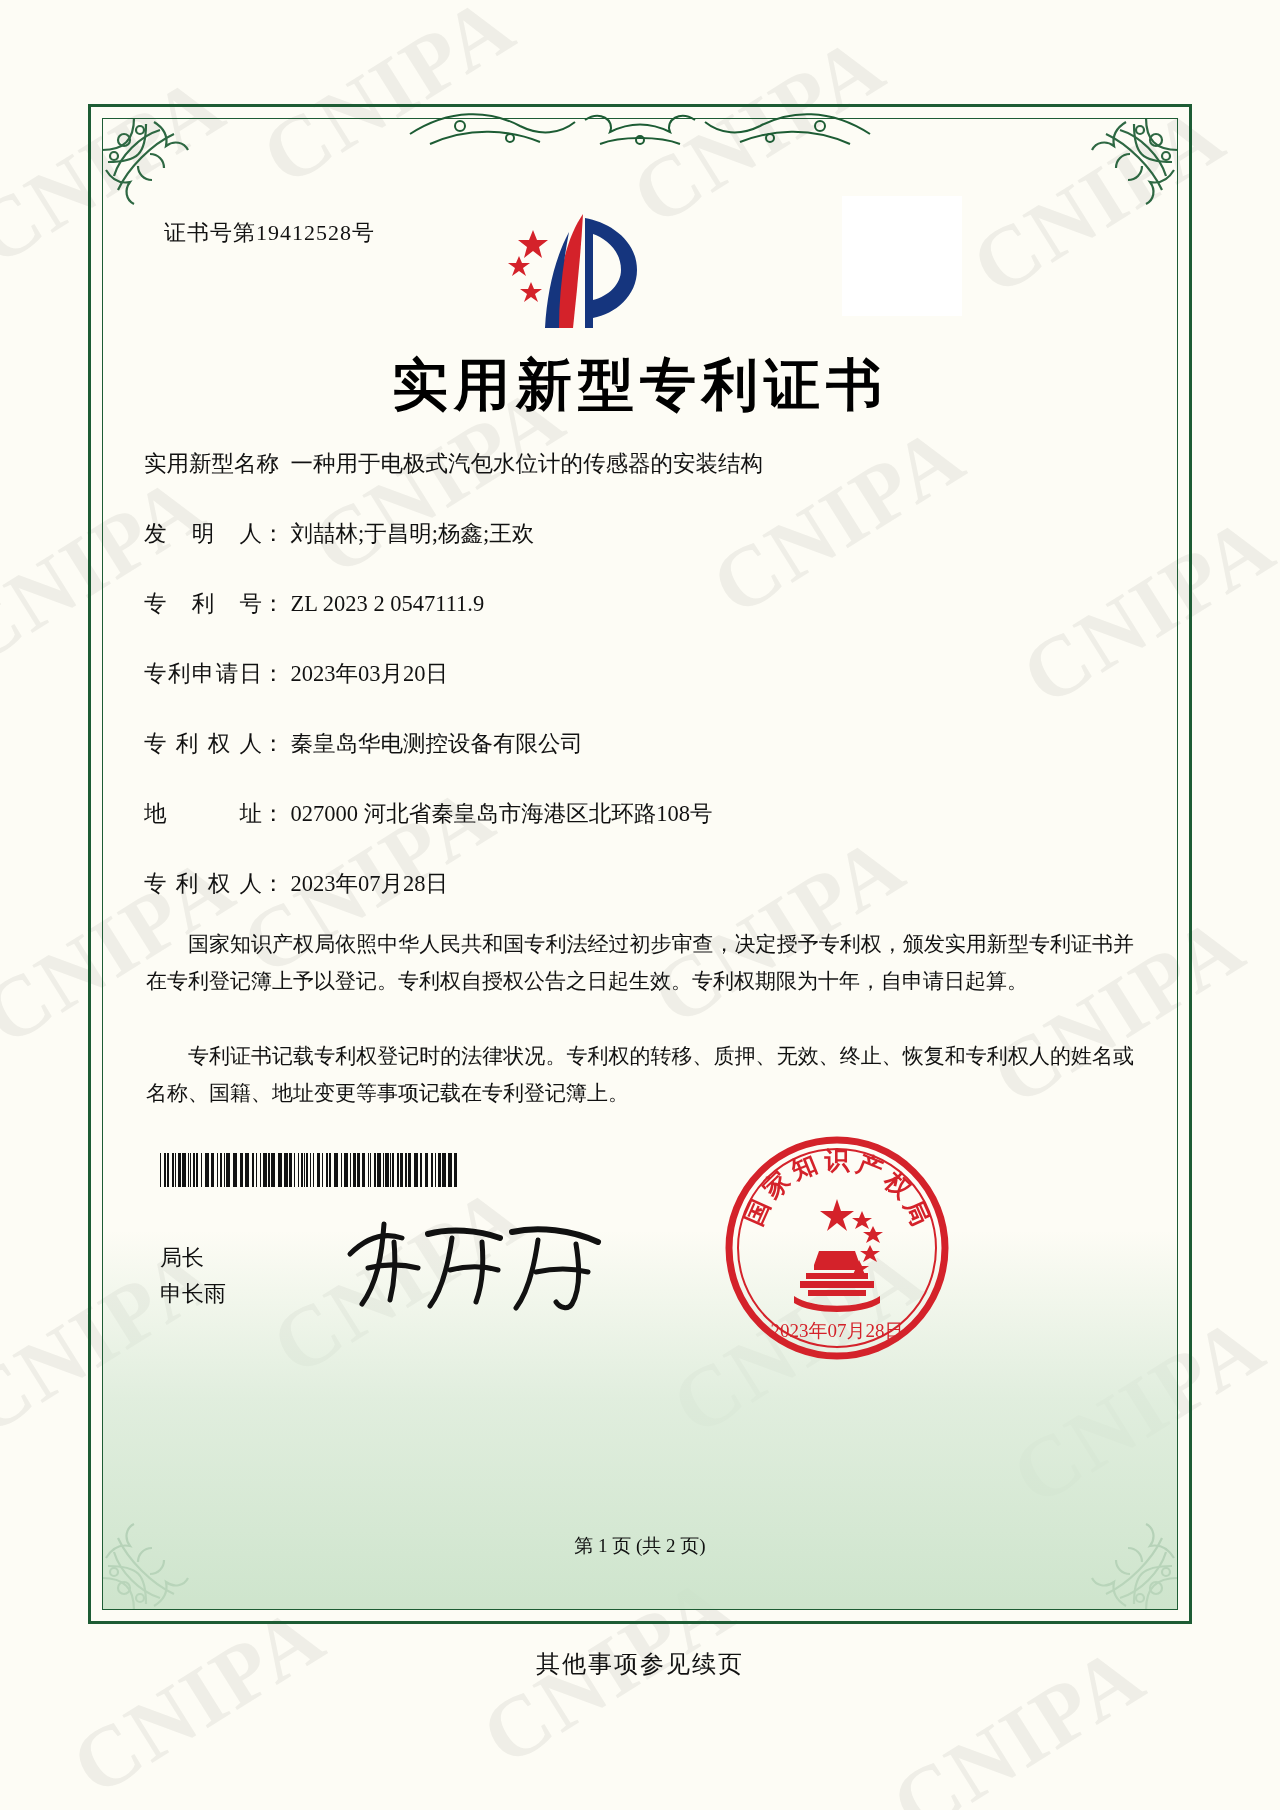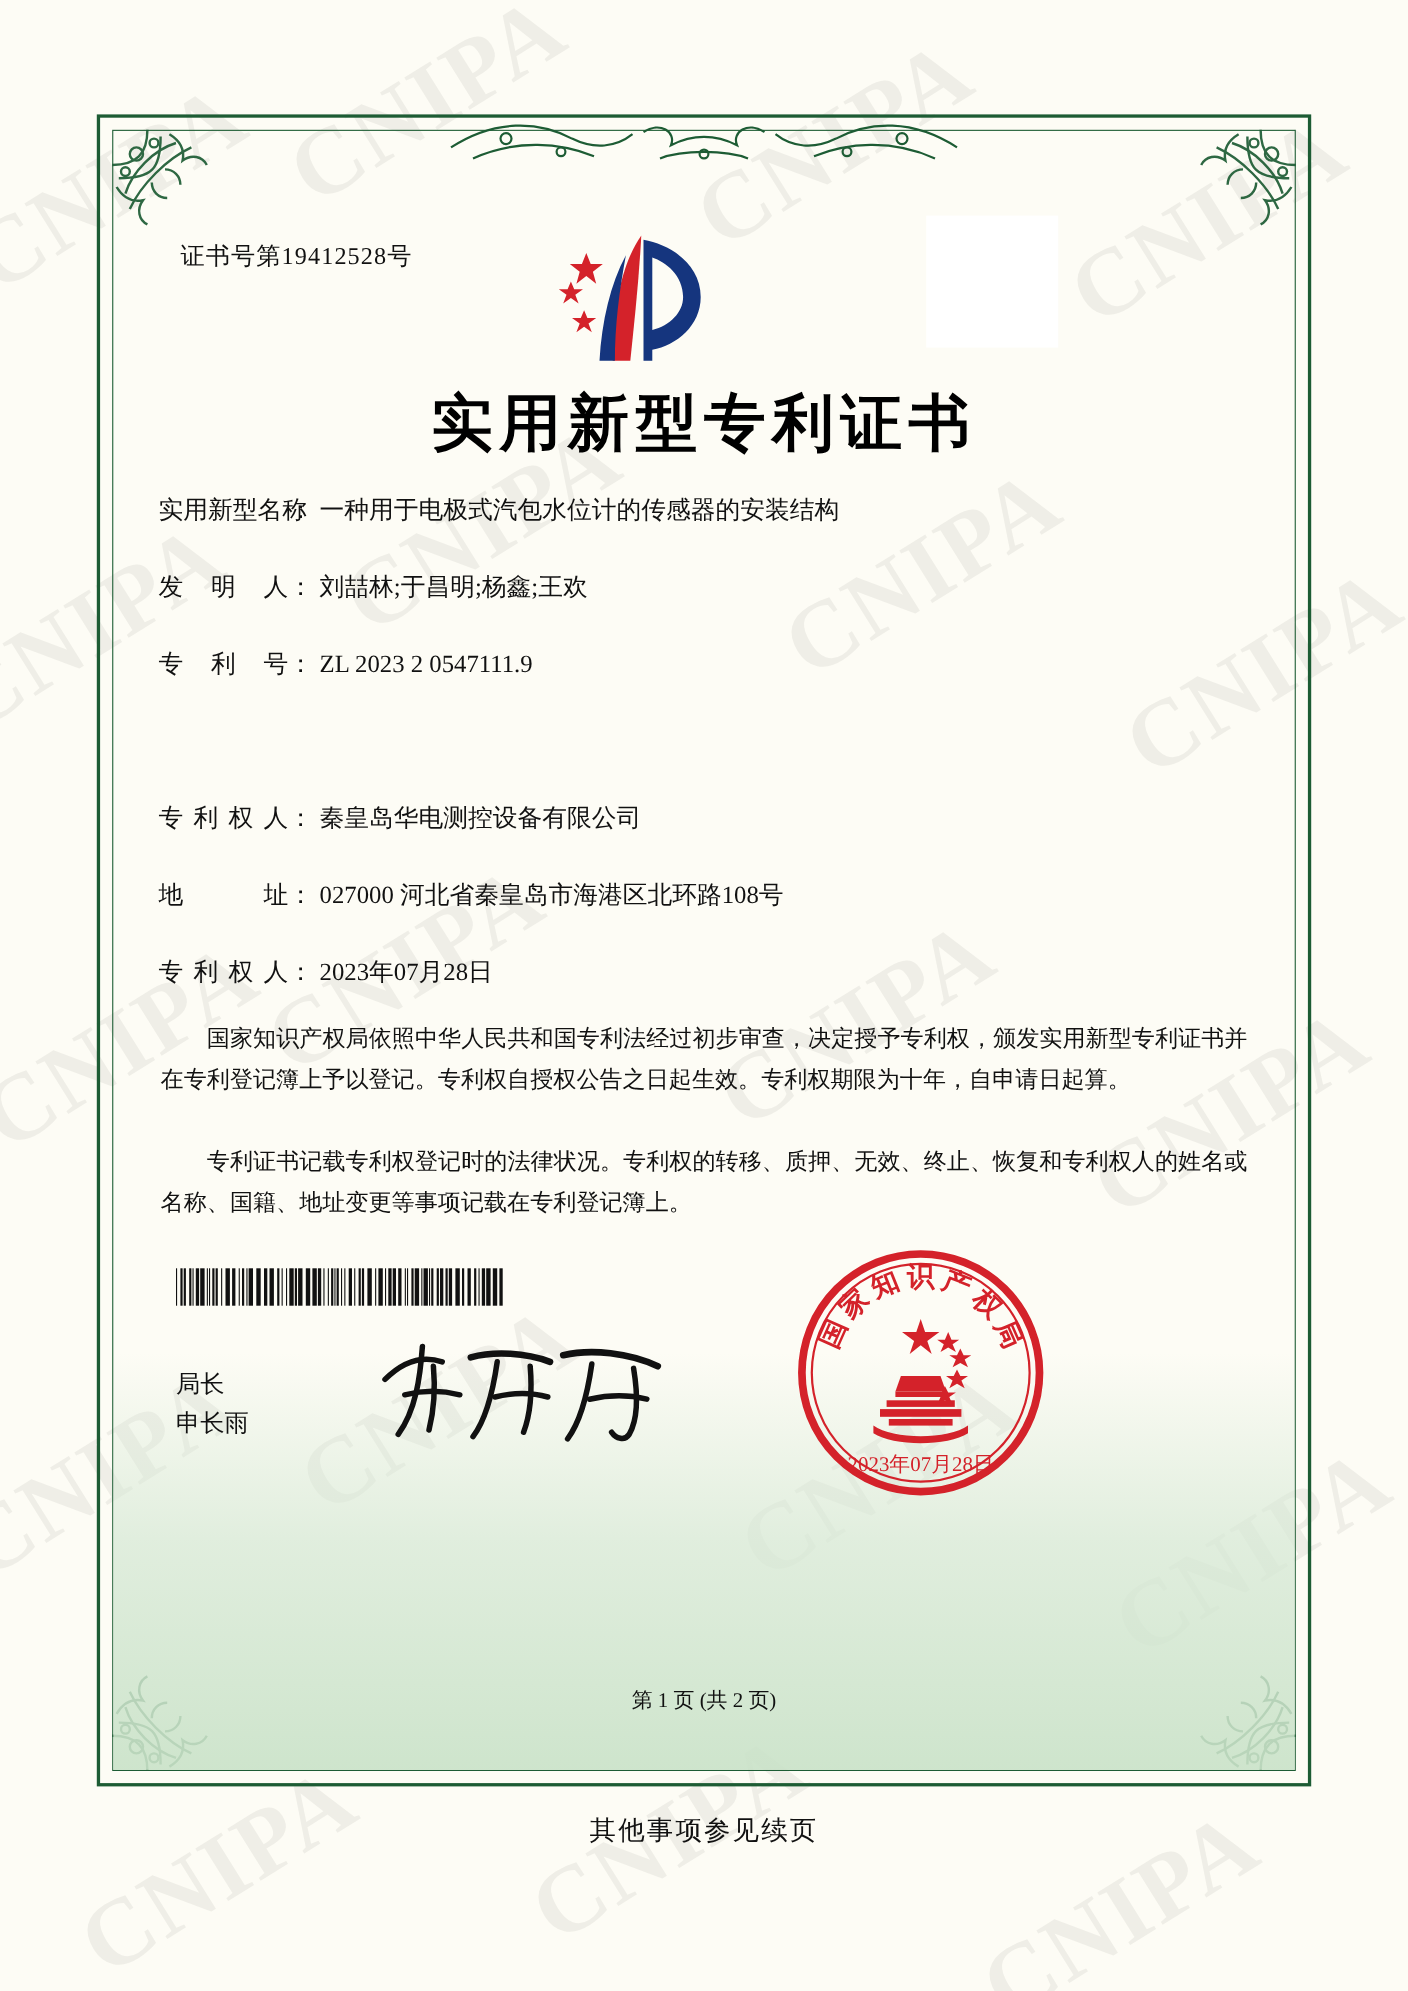--- a/index.html
+++ b/index.html
@@ -371,20 +371,23 @@
     </div>
 
     <div class="field" id="f-inv">
       <span class="flabel fw8">发明人</span><span class="fsep">：</span><span class="fval">刘喆林;于昌明;杨鑫;王欢</span>
     </div>
 
     <div class="field" id="f-no">
       <span class="flabel fw8">专利号</span><span class="fsep">：</span><span class="fval">ZL 2023 2 0547111.9</span>
     </div>
 
+    <div class="field" id="f-appdate">
+      <span class="flabel fw8">专利申请日</span><span class="fsep">：</span><span class="fval">2023年03月20日</span>
+    </div>
 
     <div class="field" id="f-owner">
       <span class="flabel fw8">专利权人</span><span class="fsep">：</span><span class="fval">秦皇岛华电测控设备有限公司</span>
     </div>
 
     <div class="field" id="f-addr">
       <span class="flabel fw8">地址</span><span class="fsep">：</span><span class="fval">027000 河北省秦皇岛市海港区北环路108号</span>
     </div>
 
     <div class="field" id="f-grant">

